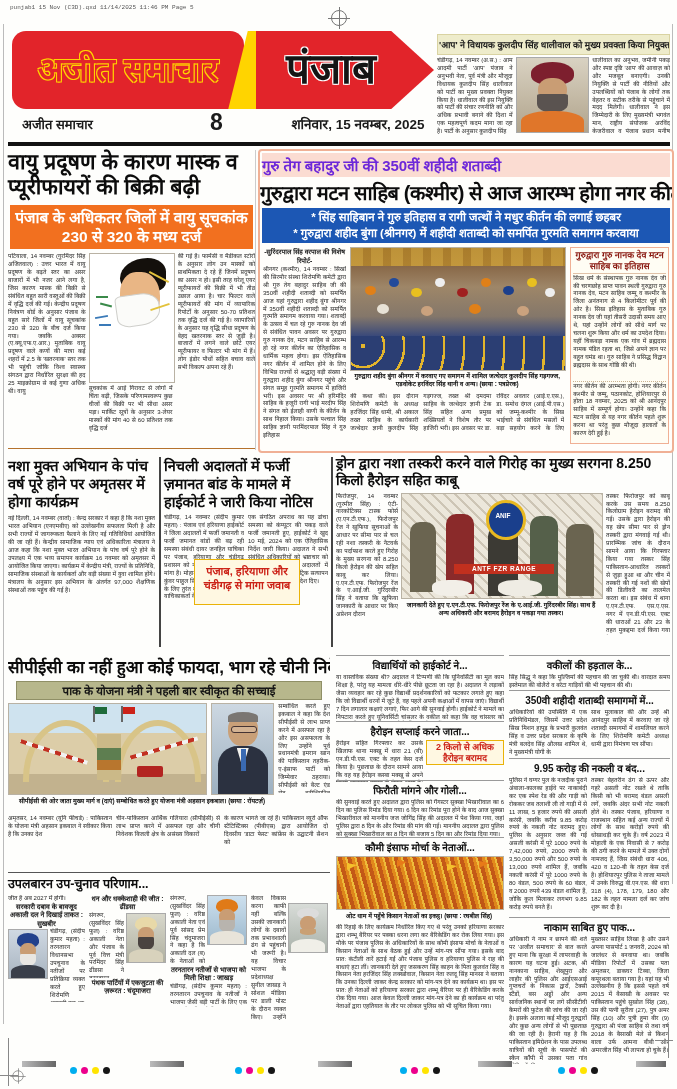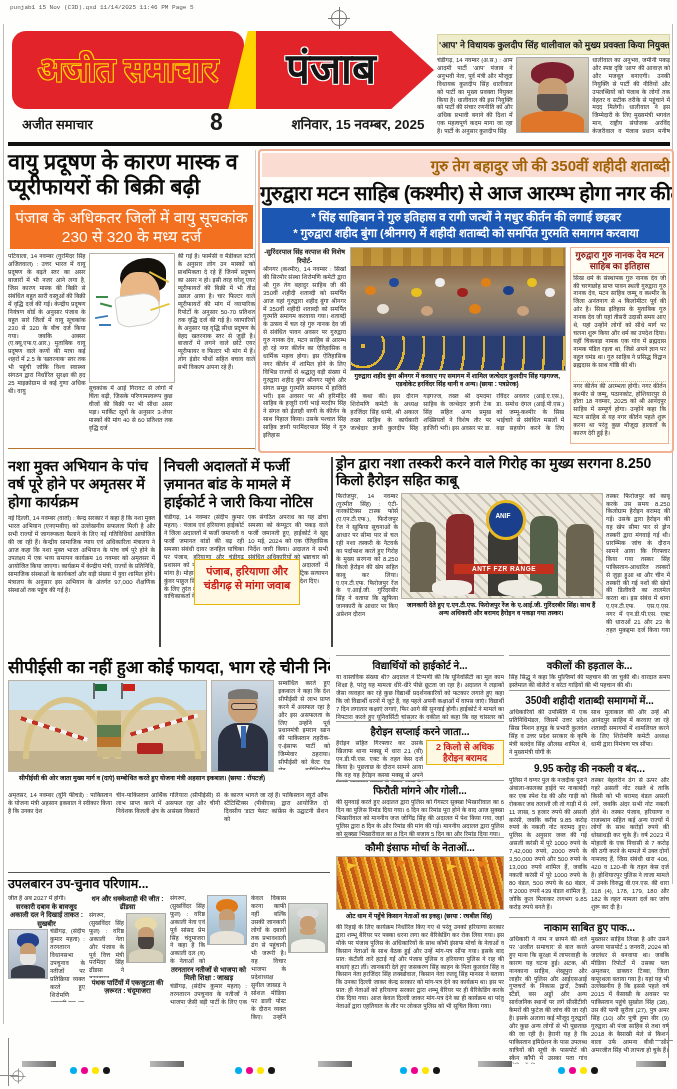--- a/index.html
+++ b/index.html
@@ -71,21 +71,21 @@
         <div class="p-torso" style="background:#e0762a;"></div>
       </div>
       <div class="bt" style="width:78px;height:78px;">धालीवाल का अनुभव, जमीनी पकड़ और स्पष्ट दृष्टि 'आप' की आवाज़ को और मजबूत बनाएगी। उनकी नियुक्ति से पार्टी की नीतियों और उपलब्धियों को पंजाब के लोगों तक बेहतर व सटीक तरीके से पहुंचाने में मदद मिलेगी। धालीवाल ने इस जिम्मेदारी के लिए मुख्यमंत्री भगवंत मान, राष्ट्रीय संयोजक अरविंद केजरीवाल व पंजाब प्रधान मनीष सिसोदिया का धन्यवाद किया।</div>
     </div>
   </div>
 
   <div class="abs" style="left:8px;top:142px;width:662px;height:4px;background:#111;"></div>
 
   <div class="abs" style="left:8px;top:150px;width:247px;height:300px;border-right:1px solid #ccc;">
     <div class="hd" style="font-size:21.5px;line-height:1.18;">वायु प्रदूषण के कारण मास्क व प्यूरीफायरों की बिक्री बढ़ी</div>
-    <div style="background:#f2701f;color:#fff;font-weight:normal;font-size:15.5px;line-height:1.25;text-align:center;margin:4px 2px;padding:3px 2px;">पंजाब के अधिकतर जिलों में वायु सूचकांक 230 से 320 के मध्य दर्ज</div>
+    <div style="background:#f2701f;color:#fff;font-weight:bold;font-size:15.5px;line-height:1.25;text-align:center;margin:4px 2px;padding:3px 2px;">पंजाब के अधिकतर जिलों में वायु सूचकांक 230 से 320 के मध्य दर्ज</div>
     <div style="display:flex;gap:3px;margin-top:2px;">
       <div class="bt" style="width:78px;height:192px;">पटियाला, 14 नवम्बर (गुरमिंदर सिंह अजितवाल) : उत्तर भारत में वायु प्रदूषण के बढ़ते स्तर का असर बाजारों में भी नजर आने लगा है, जिस कारण मास्क की बिक्री से संबंधित बहुत सारी वस्तुओं की बिक्री में वृद्धि दर्ज की गई। केन्द्रीय प्रदूषण नियंत्रण बोर्ड के अनुसार पंजाब के बहुत सारे जिलों में वायु सूचकांक 230 से 320 के बीच दर्ज किया गया। जबकि अक्सर (ए.क्यू.एफ.ए.आर.) मुताबिक वायु प्रदूषण वाले कणों की मात्रा कई शहरों में 2.5 के 'खतरनाक' स्तर तक भी पहुंची जोकि विश्व स्वास्थ्य संगठन द्वारा निर्धारित सुरक्षा की हद 25 माइक्रोग्राम से कई गुणा अधिक थी। वायु</div>
       <div style="width:86px;">
         <div class="photo" style="width:84px;height:128px;background:#fff;">
           <div class="abs" style="left:30px;top:4px;width:46px;height:34px;background:#14100c;border-radius:60% 40% 30% 40%;"></div>
           <div class="abs" style="left:30px;top:18px;width:40px;height:52px;background:#e9b685;border-radius:40% 46% 48% 52%;"></div>
           <div class="abs" style="left:26px;top:40px;width:42px;height:30px;background:#fbfbf9;border:1px solid #cfcfcb;border-radius:14% 40% 46% 30%;transform:rotate(-8deg);"></div>
           <div class="abs" style="left:58px;top:22px;width:22px;height:2px;background:#e3c23c;transform:rotate(28deg);"></div>
           <div class="abs" style="left:60px;top:52px;width:20px;height:2px;background:#e3c23c;transform:rotate(-18deg);"></div>
           <div class="abs" style="left:6px;top:42px;width:12px;height:2px;background:#3a8a4a;"></div>
@@ -94,21 +94,21 @@
           <div class="abs" style="left:9px;top:70px;width:12px;height:2px;background:#3a7ab8;"></div>
         </div>
         <div class="bt" style="width:84px;height:60px;margin-top:2px;">सूचकांक में आई गिरावट से लोगों में चिंता बढ़ी, जिसके परिणामस्वरूप कुछ चीजों की बिक्री पर भी सीधा असर पड़ा। मार्किट सूत्रों के अनुसार 3-लेयर मास्कों की मांग 40 से 60 प्रतिशत तक वृद्धि दर्ज</div>
       </div>
       <div class="bt" style="width:78px;height:192px;">की गई है। फार्मेसी व मैडीकल स्टोरों के अनुसार लोग उन मास्कों को प्राथमिकता दे रहे हैं जिनमें प्रदूषण का असर न हो। इसी तरह घरेलू एयर प्यूरीफायरों की बिक्री में भी तीव्र उछाल आया है। चार फिल्टर वाले प्यूरीफायरों की मांग में व्यापारिक रिपोर्टों के अनुसार 50-70 प्रतिशत तक वृद्धि दर्ज की गई है। व्यापारियों के अनुसार यह वृद्धि सीधा प्रदूषण के बेहद खतरनाक स्तर से जुड़ी है। बाजारों में लगने वाले छोटे एयर प्यूरीफायर व फिल्टर भी मांग में हैं। लोग इंडोर पौधों सहित बचाव वाले सभी विकल्प अपना रहे हैं।</div>
     </div>
     <div class="thinrule" style="margin-top:3px;"></div>
   </div>
 
   <div class="abs" style="left:258px;top:149px;width:412px;height:300px;border:2px solid #f0b095;border-radius:4px;background:#fffefb;">
-    <div style="background:#fbdcd2;color:#a16207;font-weight:bold;font-size:15px;text-align:right;padding:2px 0;margin:2px;">गुरु तेग बहादुर जी की 350वीं शहीदी शताब्दी</div>
+    <div style="background:#fbdcd2;color:#6d28d9;font-weight:bold;font-size:15px;text-align:left;padding:2px 0;margin:2px;">गुरु तेग बहादुर जी की 350वीं शहीदी शताब्दी</div>
     <div class="hd" style="font-size:20px;white-space:nowrap;overflow:hidden;letter-spacing:-0.4px;">गुरुद्वारा मटन साहिब (कश्मीर) से आज आरम्भ होगा नगर कीर्तन</div>
     <div style="background:#1c57b4;color:#fff;font-weight:bold;font-size:11.5px;line-height:1.35;text-align:center;margin:2px;padding:2px 0;">
       <div>* सिंह साहिबान ने गुरु इतिहास व रागी जत्थों ने मधुर कीर्तन की लगाई छहबर</div>
       <div>* गुरुद्वारा शहीद बुंगा (श्रीनगर) में शहीदी शताब्दी को समर्पित गुरमति समागम करवाया</div>
     </div>
     <div style="display:flex;gap:4px;padding:2px 3px;">
       <div style="width:88px;">
         <div style="font-size:6.6px;font-weight:bold;text-align:center;">-सुरिंदरपाल सिंह वरपाल की विशेष रिपोर्ट-</div>
         <div class="bt" style="height:178px;margin-top:1px;">श्रीनगर (कश्मीर), 14 नवम्बर : सिखों की सिरमौर संस्था शिरोमणि कमेटी द्वारा श्री गुरु तेग बहादुर साहिब जी की 350वीं शहीदी शताब्दी को समर्पित आज यहां गुरुद्वारा शहीद बुंगा श्रीनगर में 350वीं शहीदी शताब्दी को समर्पित गुरमति समागम करवाया गया। शताब्दी के उत्सव में चल रहे गुरु नानक देव जी से संबंधित पावन अवसर पर गुरुद्वारा गुरु नानक देव, मटन साहिब से आरम्भ हो रहे नगर कीर्तन का ऐतिहासिक व धार्मिक महत्व होगा। इस ऐतिहासिक नगर कीर्तन में शामिल होने के लिए विभिन्न राज्यों से श्रद्धालु बड़ी संख्या में गुरुद्वारा शहीद बुंगा श्रीनगर पहुंचे और संगत समूह गुरमति समागम में हाजिरी भरी। इस अवसर पर श्री हरिमंदिर साहिब के हजूरी रागी भाई मरदीप सिंह ने संगत को ईलाही बाणी के कीर्तन के साथ निहाल किया। उसके पश्चात सिंह साहिब ज्ञानी परमिंदरपाल सिंह ने गुरु इतिहास</div>
       </div>
@@ -179,20 +179,21 @@
           <div class="abs" style="left:96px;bottom:2px;width:44px;height:16px;background:#efece4;border-radius:40%;"></div>
         </div>
         <div class="cap" style="width:200px;height:28px;margin-top:2px;">जानकारी देते हुए ए.एन.टी.एफ. फिरोजपुर रेंज के ए.आई.जी. गुरिंदरबीर सिंह। साथ हैं अन्य अधिकारी और बरामद हैरोइन व पकड़ा गया तस्कर।</div>
       </div>
       <div class="bt" style="width:64px;height:142px;">तस्कर फिरोजपुर को काबू करके उस समय 8.250 किलोग्राम हैरोइन बरामद की गई। उसके द्वारा हैरोइन की यह खेप सीमा पार से ड्रोन तस्करी द्वारा मंगवाई गई थी। प्रारम्भिक जांच के दौरान सामने आया कि गिरफ्तार किया गया तस्कर सिंह पाकिस्तान-आधारित तस्करों से जुड़ा हुआ था और चीन में तस्करी की गई नशों की खेपों की डिलीवरी का तालमेल करता था। इस संबंध में थाना ए.एन.टी.एफ. एस.ए.एस. नगर में एन.डी.पी.एस. एक्ट की धाराओं 21 और 23 के तहत मुकद्दमा दर्ज किया गया है।</div>
     </div>
   </div>
 
   <div class="abs" style="left:8px;top:655px;width:322px;height:218px;">
     <div class="hd" style="font-size:17px;white-space:nowrap;overflow:hidden;">सीपीईसी का नहीं हुआ कोई फायदा, भाग रहे चीनी निवेशक</div>
+    <div style="background:#b7b78c;color:#151515;font-weight:bold;font-size:11.5px;text-align:center;margin:3px 8px;padding:1px 0;border:1px solid #8f8f66;">पाक के योजना मंत्री ने पहली बार स्वीकृत की सच्चाई</div>
     <div style="display:flex;gap:4px;margin-top:2px;">
       <div class="photo" style="width:198px;height:90px;">
         <div class="abs" style="inset:0;background:linear-gradient(#cfe3ef 0 32%,#dccda8 32% 78%,#c2b28e 78% 100%);"></div>
         <div class="abs" style="left:14px;top:16px;width:74px;height:56px;border:6px solid #d8c488;border-bottom:none;border-radius:50% 50% 0 0/95% 95% 0 0;"></div>
         <div class="abs" style="left:106px;top:16px;width:74px;height:56px;border:6px solid #d8c488;border-bottom:none;border-radius:50% 50% 0 0/95% 95% 0 0;"></div>
         <div class="abs" style="left:88px;top:30px;width:24px;height:46px;background:#cbb988;"></div>
         <div class="abs" style="left:88px;top:44px;width:24px;height:12px;background:#5e7e50;"></div>
         <div class="abs" style="left:88px;top:56px;width:24px;height:10px;background:#b8762e;"></div>
         <div class="abs" style="left:84px;top:2px;width:1.5px;height:16px;background:#666;"></div>
         <div class="abs" style="left:86px;top:3px;width:12px;height:7px;background:#1f6b3a;"></div>

